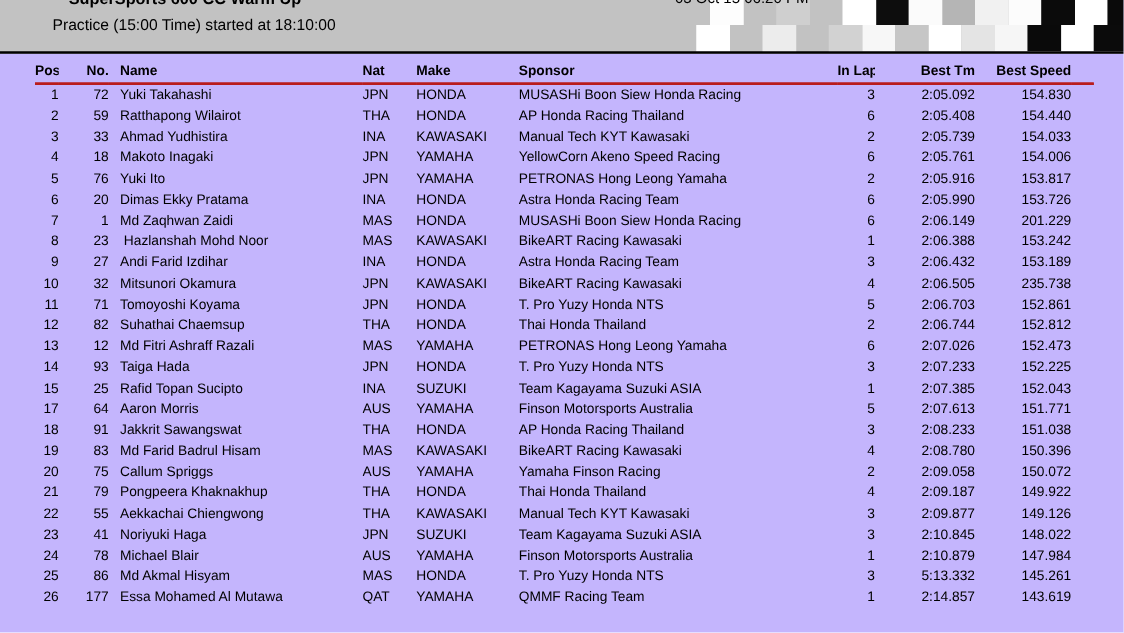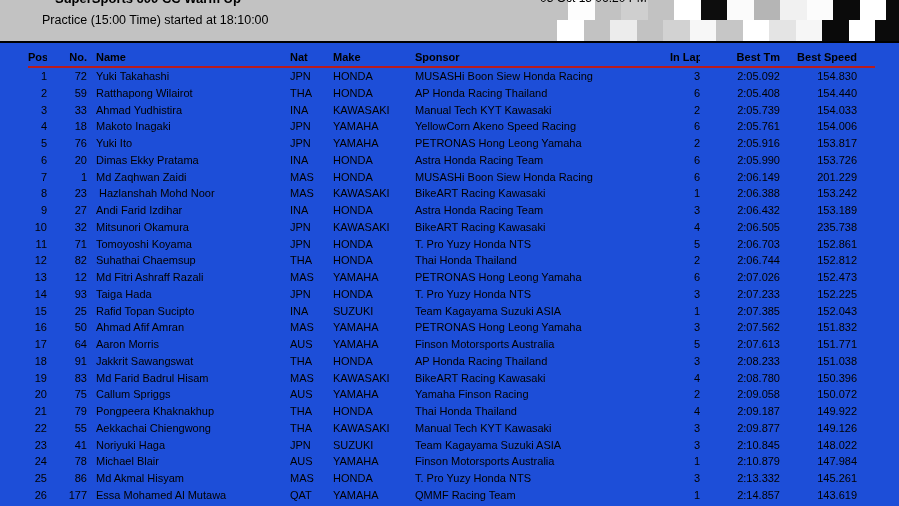--- a/index.html
+++ b/index.html
@@ -1,18 +1,18 @@
 <!DOCTYPE html>
 <html><head>
 <meta charset="utf-8">
 <style>
   html,body{margin:0;padding:0;background:#fff;}
   #root{
     position:relative;width:899px;height:506px;overflow:hidden;
-    background:#1d4ed8;font-family:"Liberation Sans",sans-serif;color:#000;
+    background:#c4b5fd;font-family:"Liberation Sans",sans-serif;color:#000;
   }
   
   #banner{
     position:absolute;left:0;top:0;width:899px;height:41px;
     background:#c2c2c2;border-bottom:2px solid #000;overflow:hidden;
   }
   #banner-title{
     position:absolute;left:55px;top:-9px;font-size:13px;font-weight:700;white-space:nowrap;
   }
   #banner-datetime{
@@ -275,32 +275,20 @@
           <td class="al pad-name">Rafid Topan Sucipto</td>
           <td class="al">INA</td>
           <td class="al">SUZUKI</td>
           <td class="al">Team Kagayama Suzuki ASIA</td>
           <td class="ar">1</td>
           <td class="ar">2:07.385</td>
           <td class="ar">152.043</td>
           <td></td>
         </tr>
         <tr>
-          <td class="ar">16</td>
-          <td class="ar">50</td>
-          <td class="al pad-name">Ahmad Afif Amran</td>
-          <td class="al">MAS</td>
-          <td class="al">YAMAHA</td>
-          <td class="al">PETRONAS Hong Leong Yamaha</td>
-          <td class="ar">3</td>
-          <td class="ar">2:07.562</td>
-          <td class="ar">151.832</td>
-          <td></td>
-        </tr>
-        <tr>
           <td class="ar">17</td>
           <td class="ar">64</td>
           <td class="al pad-name">Aaron Morris</td>
           <td class="al">AUS</td>
           <td class="al">YAMAHA</td>
           <td class="al">Finson Motorsports Australia</td>
           <td class="ar">5</td>
           <td class="ar">2:07.613</td>
           <td class="ar">151.771</td>
           <td></td>
@@ -390,21 +378,21 @@
           <td></td>
         </tr>
         <tr>
           <td class="ar">25</td>
           <td class="ar">86</td>
           <td class="al pad-name">Md Akmal Hisyam</td>
           <td class="al">MAS</td>
           <td class="al">HONDA</td>
           <td class="al">T. Pro Yuzy Honda NTS</td>
           <td class="ar">3</td>
-          <td class="ar">2:13.332</td>
+          <td class="ar">5:13.332</td>
           <td class="ar">145.261</td>
           <td></td>
         </tr>
         <tr>
           <td class="ar">26</td>
           <td class="ar">177</td>
           <td class="al pad-name">Essa Mohamed Al Mutawa</td>
           <td class="al">QAT</td>
           <td class="al">YAMAHA</td>
           <td class="al">QMMF Racing Team</td>

